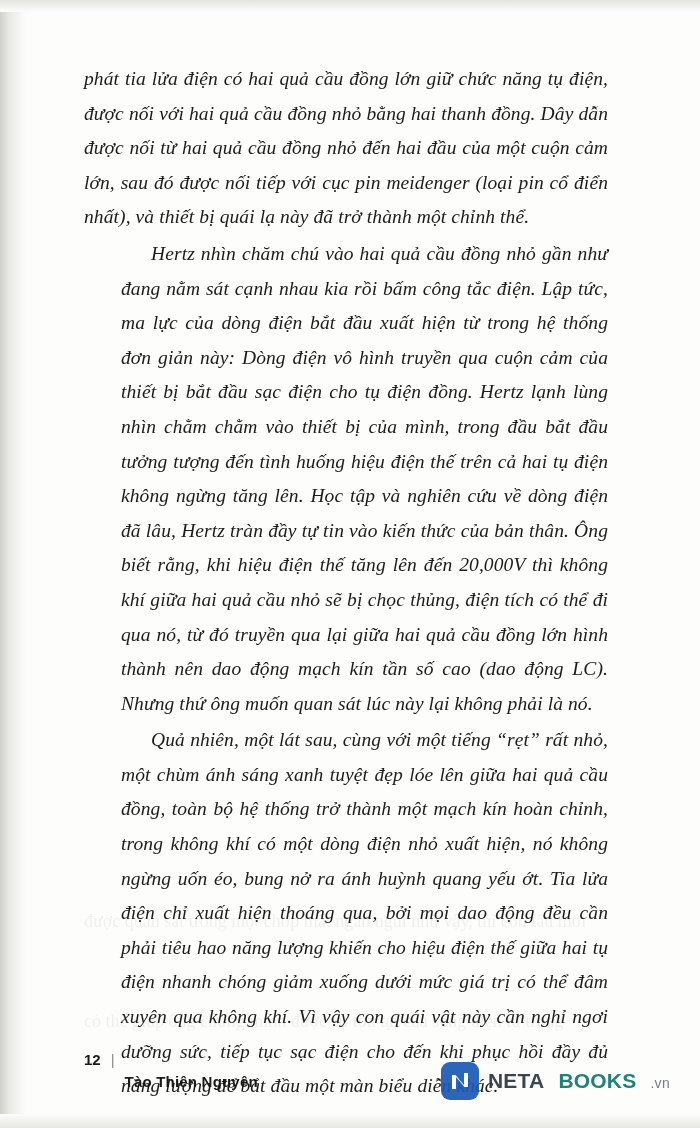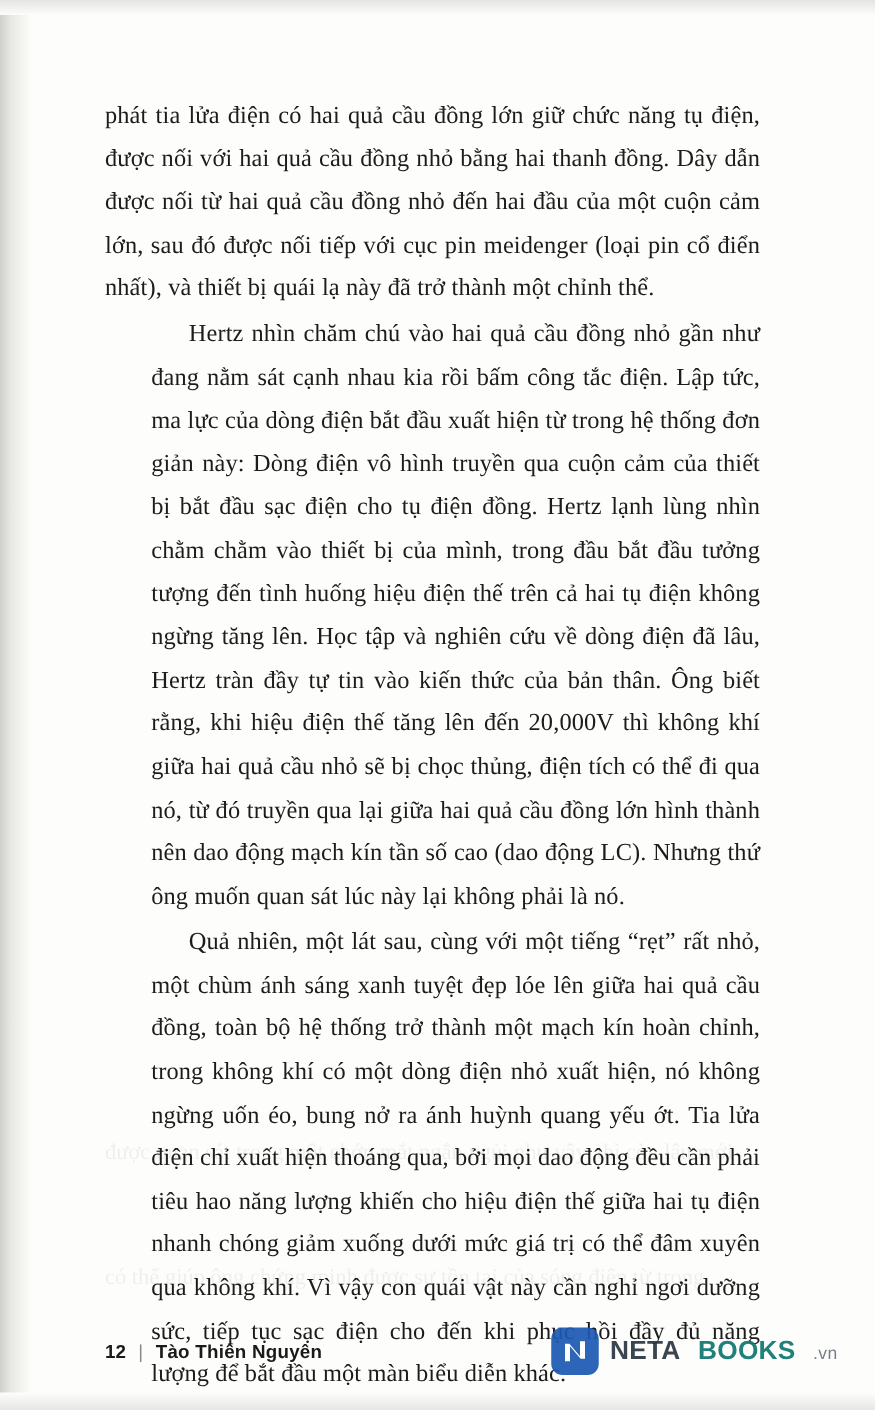--- a/index.html
+++ b/index.html
@@ -40,42 +40,43 @@
   .page-edge-bottom {
     position: absolute;
     bottom: 0; left: 0;
     width: 700px; height: 14px;
     background: linear-gradient(to top, #e6e6e2 0%, #fdfdfc 100%);
     pointer-events: none;
   }
   .content {
     position: absolute;
     left: 84px;
-    top: 76px;
+    top: 62px;
     width: 524px;
+    font-style: italic;
   }
   p.para {
     margin: 0 0 2px 0;
     font-size: 19.5px;
     line-height: 34.6px;
     text-align: justify;
     text-justify: inter-word;
     color: #1c1c1c;
     letter-spacing: 0.1px;
   }
   p.para.indent {
     text-indent: 30px;
     margin-left: 37px;
   }
   .footer {
     position: absolute;
     left: 84px;
     bottom: 38px;
     display: flex;
-    align-items: flex-end;
+    align-items: flex-start;
     gap: 10px;
     font-family: "Liberation Sans", sans-serif;
   }
   .footer .pagenum {
     font-size: 15px;
     font-weight: bold;
     color: #1a1a1a;
   }
   .footer .sep {
     color: #8a8a8a;

